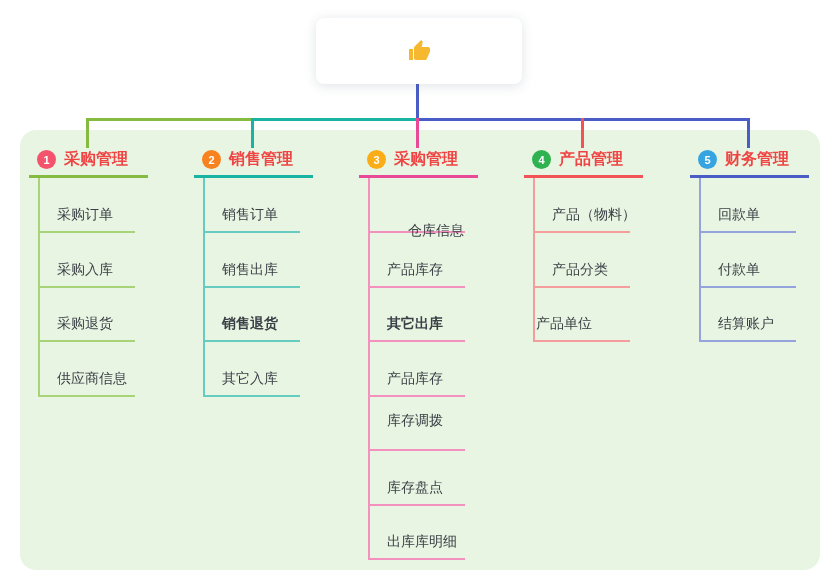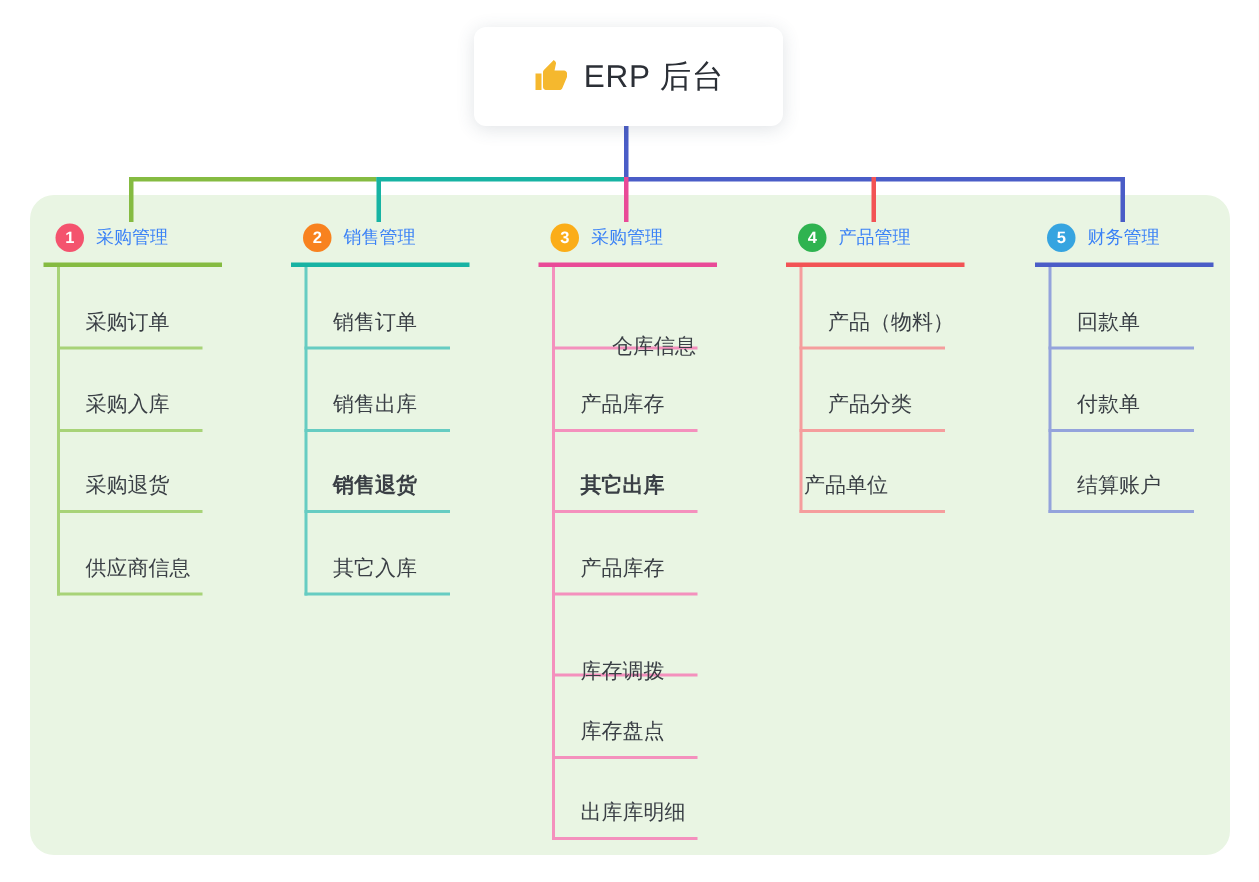--- a/index.html
+++ b/index.html
@@ -24,36 +24,35 @@
     font-size:21px;color:#2b2f36;font-weight:500;letter-spacing:0.5px;
   }
   .thumb-icon{width:24px;height:24px;display:block;}
   .hline,.vline{position:absolute;}
   .title-row{position:absolute;display:flex;align-items:center;gap:8px;z-index:3;}
   .badge{
     width:19px;height:19px;border-radius:50%;
     display:flex;align-items:center;justify-content:center;
     color:#ffffff;font-size:11px;font-weight:600;flex:0 0 auto;
   }
-  .branch-label{font-size:12px;color:#3b82f6;font-weight:400;white-space:nowrap;}
+  .branch-label{font-size:16px;color:#ef4444;font-weight:700;white-space:nowrap;}
   .child-label{
     position:absolute;font-size:14px;color:#3a3f45;white-space:nowrap;z-index:3;
   }
 </style>
 </head>
 <body>
 
 <div id="canvas">
   <div class="panel"></div>
 
   <div class="root-card">
     <svg class="thumb-icon" viewBox="0 0 24 24">
       <path id="thumb-path" d="M2 10h4v11H2zM23 10c0-1.1-.9-2-2-2h-6.31l.95-4.57.03-.32c0-.41-.17-.79-.44-1.06L14.17 1 7.59 7.59C7.22 7.95 7 8.45 7 9v10c0 1.1.9 2 2 2h9c.83 0 1.54-.5 1.84-1.22l3.02-7.05c.09-.23.14-.47.14-.73v-2z" fill="#f5b82e"></path>
     </svg>
-    <span class="root-label">ERP 后台</span>
   </div>
 
   <div id="lines-layer">
       <div class="vline" style="left: 416px; top: 84px; width: 3px; height: 37px; background: rgb(74, 93, 199);"></div>
       <div class="hline" style="left: 86px; top: 118px; width: 165px; height: 3px; background: rgb(133, 187, 65);"></div>
       <div class="hline" style="left: 251px; top: 118px; width: 168px; height: 3px; background: rgb(23, 179, 163);"></div>
       <div class="hline" style="left: 416px; top: 118px; width: 334px; height: 3px; background: rgb(74, 93, 199);"></div>
       <div class="vline" style="left: 86px; top: 118px; width: 3px; height: 30px; background: rgb(133, 187, 65);"></div>
       <div class="vline" style="left: 251px; top: 118px; width: 3px; height: 30px; background: rgb(23, 179, 163);"></div>
       <div class="vline" style="left: 416px; top: 118px; width: 3px; height: 30px; background: rgb(233, 74, 151);"></div>
@@ -96,21 +95,21 @@
       <div class="hline" style="left: 359px; top: 175px; width: 119px; height: 3px; background: rgb(233, 74, 151);"></div>
       <div class="vline" style="left: 368px; top: 178px; width: 2px; height: 382px; background: rgb(244, 144, 189);"></div>
       <div class="child-label" style="left: 408px; top: 206px; margin-top: 16px;">仓库信息</div>
       <div class="hline" style="left: 368px; top: 231px; width: 97px; height: 2px; background: rgb(244, 144, 189);"></div>
       <div class="child-label" style="left: 387px; top: 260.5px;">产品库存</div>
       <div class="hline" style="left: 368px; top: 285.5px; width: 97px; height: 2px; background: rgb(244, 144, 189);"></div>
       <div class="child-label" style="left: 387px; top: 315px; font-weight: bold;">其它出库</div>
       <div class="hline" style="left: 368px; top: 340px; width: 97px; height: 2px; background: rgb(244, 144, 189);"></div>
       <div class="child-label" style="left: 387px; top: 369.5px;">产品库存</div>
       <div class="hline" style="left: 368px; top: 394.5px; width: 97px; height: 2px; background: rgb(244, 144, 189);"></div>
-      <div class="child-label" style="left: 387px; top: 439px; text-align: right;">库存调拨</div>
+      <div class="child-label" style="left: 387px; top: 412px; text-align: right;">库存调拨</div>
       <div class="hline" style="left: 368px; top: 449px; width: 97px; height: 2px; background: rgb(244, 144, 189);"></div>
       <div class="child-label" style="left: 387px; top: 478.5px;">库存盘点</div>
       <div class="hline" style="left: 368px; top: 503.5px; width: 97px; height: 2px; background: rgb(244, 144, 189);"></div>
       <div class="child-label" style="left: 387px; top: 533px;">出库库明细</div>
       <div class="hline" style="left: 368px; top: 558px; width: 97px; height: 2px; background: rgb(244, 144, 189);"></div>
       <div class="title-row" style="left: 532px; top: 149px;">
         <div class="badge" style="background: rgb(47, 179, 80);">4</div>
         <div class="branch-label">产品管理</div>
       </div>
       <div class="hline" style="left: 524px; top: 175px; width: 119px; height: 3px; background: rgb(242, 83, 85);"></div>

